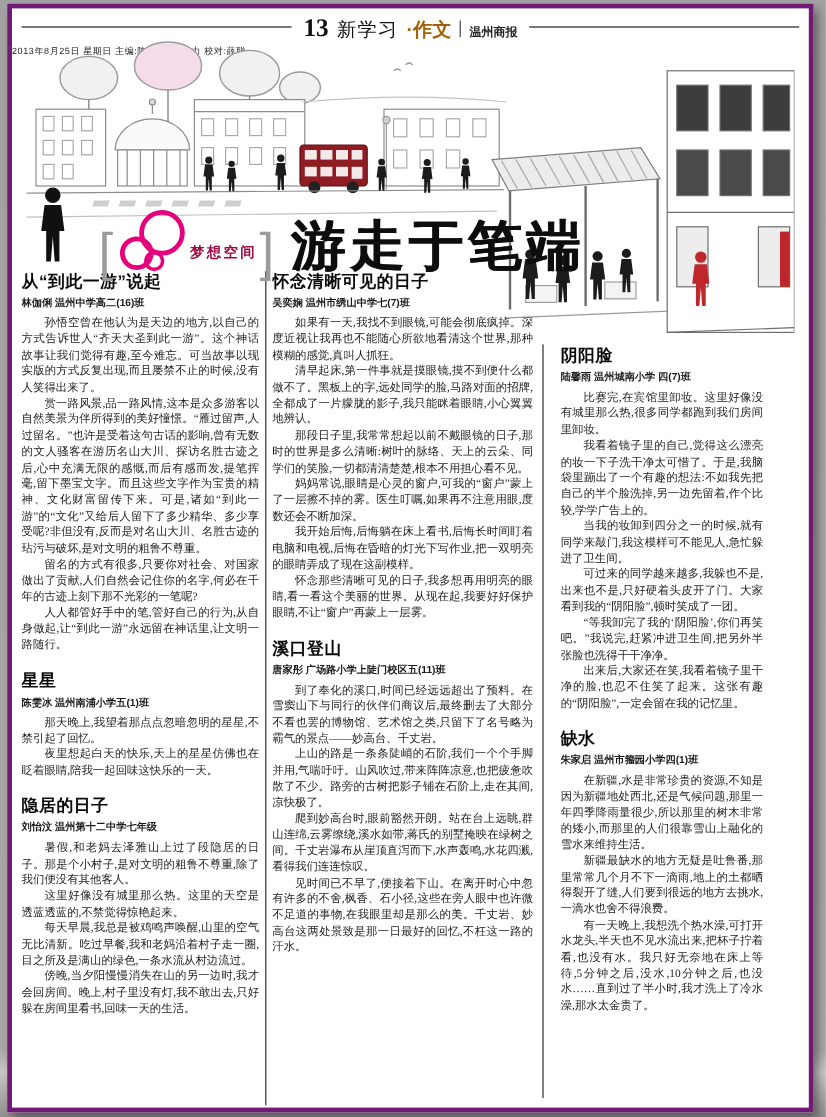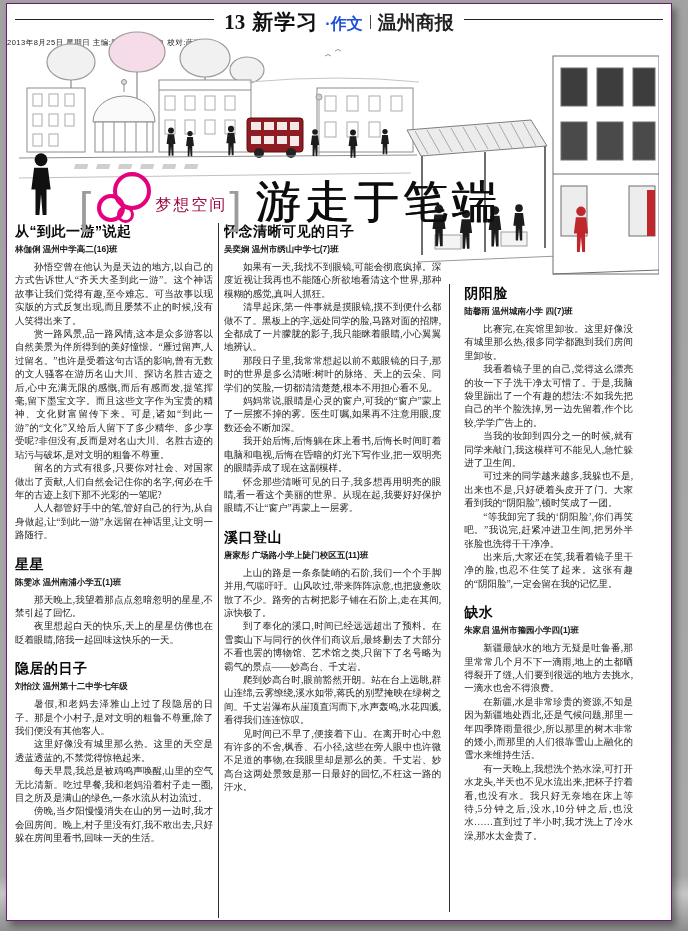--- a/index.html
+++ b/index.html
@@ -1,44 +1,44 @@
 <!DOCTYPE html>
 <html><head>
 <meta charset="utf-8">
 <style>
   html,body{margin:0;padding:0;width:688px;height:931px;overflow:hidden;
     background:linear-gradient(180deg,#a2a2a2 0%,#a8a8a8 94%,#c7c7c7 96%,#8e8e8e 100%);
     font-family:"Liberation Sans",sans-serif;}
   .page{position:absolute;left:6px;top:3px;width:664px;height:916px;background:#fff;
-    border:1px solid #701a75;box-shadow:4px 5px 7px rgba(0,0,0,.4);overflow:hidden;}
+    border:4px solid #701a75;box-shadow:4px 5px 7px rgba(0,0,0,.4);overflow:hidden;}
   
   .masthead{position:relative;height:48px;}
   .masthead::before{content:"";position:absolute;left:8px;right:8px;top:15px;height:1px;background:#222;}
   .mast-row{position:relative;display:flex;justify-content:center;align-items:baseline;gap:7px;padding-top:4px;}
   .mast-inner{background:#fff;padding:0 10px;display:flex;align-items:baseline;gap:7px;}
   .pagenum{font-family:"Liberation Serif",serif;font-weight:bold;font-size:21px;color:#111;}
-  .section{font-size:21px;font-weight:700;color:#111;letter-spacing:1px;}
-  .subsection{font-size:16px;font-weight:bold;color:#1d4ed8;}
+  .section{font-size:16px;font-weight:400;color:#111;letter-spacing:1px;}
+  .subsection{font-size:16px;font-weight:bold;color:#a16207;}
   .mast-sep{width:1px;height:14px;background:#444;align-self:center;}
-  .paper{font-size:19px;font-weight:bold;color:#222;}
+  .paper{font-size:10px;font-weight:bold;color:#222;}
   .dateline{position:relative;font-size:7.5px;font-weight:normal;color:#222;
     letter-spacing:.5px;margin-top:2px;}
   
   .art{position:absolute;left:12px;top:26px;width:640px;height:250px;pointer-events:none;}
   .art svg{display:block;}
   
   .feature{position:absolute;left:72px;top:168px;display:flex;align-items:flex-end;z-index:5;}
   .bracket{font-size:44px;line-height:.75;color:#9b9b9b;font-weight:400;}
   .rings{position:relative;width:58px;height:52px;margin:0 2px;}
   .ring{position:absolute;border-radius:50%;border:3px solid #e5007d;background:transparent;}
   .ring.r1{width:30px;height:30px;left:20px;top:0;border-width:4px;}
   .ring.r2{width:20px;height:20px;left:4px;top:22px;border-width:4px;}
   .ring.r3{width:11px;height:11px;left:24px;top:34px;border-width:3px;}
-  .kicker{font-size:16px;font-weight:400;color:#9c0b44;margin:0 2px 8px 2px;letter-spacing:2px;}
-  .headline{font-size:45px;font-weight:400;color:#0d0d0d;letter-spacing:4px;line-height:.95;
+  .kicker{font-size:12px;font-weight:700;color:#9c0b44;margin:0 2px 8px 2px;letter-spacing:2px;}
+  .headline{font-size:45px;font-weight:700;color:#0d0d0d;letter-spacing:4px;line-height:.95;
     margin-left:14px;text-shadow:1px 0 0 #0d0d0d;}
   
   .cols{position:absolute;left:8px;top:219px;width:618px;height:695px;display:flex;}
   .col{height:100%;overflow:hidden;}
   .col1{width:204px;}
   .col2{width:224px;}
   .col3{width:182px;padding:62px 0 0 8px;box-sizing:border-box;}
   .vdiv{width:1px;background:#2e2e2e;margin:0 5px;}
   .vdiv.v2{margin:61px 6px 0 8px;height:628px;}
   .article{margin-bottom:13px;}
@@ -276,22 +276,22 @@
             <p>那段日子里,我常常想起以前不戴眼镜的日子,那时的世界是多么清晰:树叶的脉络、天上的云朵、同学们的笑脸,一切都清清楚楚,根本不用担心看不见。</p>
             <p>妈妈常说,眼睛是心灵的窗户,可我的“窗户”蒙上了一层擦不掉的雾。医生叮嘱,如果再不注意用眼,度数还会不断加深。</p>
             <p>我开始后悔,后悔躺在床上看书,后悔长时间盯着电脑和电视,后悔在昏暗的灯光下写作业,把一双明亮的眼睛弄成了现在这副模样。</p>
             <p>怀念那些清晰可见的日子,我多想再用明亮的眼睛,看一看这个美丽的世界。从现在起,我要好好保护眼睛,不让“窗户”再蒙上一层雾。</p>
           </div>
       </div>
       <div class="article">
         <h3>溪口登山</h3>
         <div class="byline">唐家彤 广场路小学上陡门校区五(11)班</div>
         <div class="body">
+            <p>到了奉化的溪口,时间已经远远超出了预料。在雪窦山下与同行的伙伴们商议后,最终删去了大部分不看也罢的博物馆、艺术馆之类,只留下了名号略为霸气的景点——妙高台、千丈岩。</p>
             <p>上山的路是一条条陡峭的石阶,我们一个个手脚并用,气喘吁吁。山风吹过,带来阵阵凉意,也把疲惫吹散了不少。路旁的古树把影子铺在石阶上,走在其间,凉快极了。</p>
-            <p>到了奉化的溪口,时间已经远远超出了预料。在雪窦山下与同行的伙伴们商议后,最终删去了大部分不看也罢的博物馆、艺术馆之类,只留下了名号略为霸气的景点——妙高台、千丈岩。</p>
             <p>爬到妙高台时,眼前豁然开朗。站在台上远眺,群山连绵,云雾缭绕,溪水如带,蒋氏的别墅掩映在绿树之间。千丈岩瀑布从崖顶直泻而下,水声轰鸣,水花四溅,看得我们连连惊叹。</p>
             <p>见时间已不早了,便接着下山。在离开时心中忽有许多的不舍,枫香、石小径,这些在旁人眼中也许微不足道的事物,在我眼里却是那么的美。千丈岩、妙高台这两处景致是那一日最好的回忆,不枉这一路的汗水。</p>
           </div>
       </div>
     </div>
 
     <div class="vdiv v2"></div>
 
     <div class="col col3">
       <div class="article">
@@ -303,21 +303,21 @@
             <p>当我的妆卸到四分之一的时候,就有同学来敲门,我这模样可不能见人,急忙躲进了卫生间。</p>
             <p>可过来的同学越来越多,我躲也不是,出来也不是,只好硬着头皮开了门。大家看到我的“阴阳脸”,顿时笑成了一团。</p>
             <p>“等我卸完了我的‘阴阳脸’,你们再笑吧。”我说完,赶紧冲进卫生间,把另外半张脸也洗得干干净净。</p>
             <p>出来后,大家还在笑,我看着镜子里干净的脸,也忍不住笑了起来。这张有趣的“阴阳脸”,一定会留在我的记忆里。</p>
           </div>
       </div>
       <div class="article">
         <h3>缺水</h3>
         <div class="byline">朱家启 温州市籀园小学四(1)班</div>
         <div class="body">
+            <p>在新疆,水是非常珍贵的资源,不知是因为新疆地处西北,还是气候问题,那里一年四季降雨量很少,所以那里的树木非常的矮小,而那里的人们很靠雪山上融化的雪水来维持生活。</p>
             <p>新疆最缺水的地方无疑是吐鲁番,那里常常几个月不下一滴雨,地上的土都晒得裂开了缝,人们要到很远的地方去挑水,一滴水也舍不得浪费。</p>
-            <p>在新疆,水是非常珍贵的资源,不知是因为新疆地处西北,还是气候问题,那里一年四季降雨量很少,所以那里的树木非常的矮小,而那里的人们很靠雪山上融化的雪水来维持生活。</p>
             <p>有一天晚上,我想洗个热水澡,可打开水龙头,半天也不见水流出来,把杯子拧着看,也没有水。我只好无奈地在床上等待,5分钟之后,没水,10分钟之后,也没水……直到过了半小时,我才洗上了冷水澡,那水太金贵了。</p>
           </div>
       </div>
     </div>
 
   </div>
 </div>
 
 </body></html>

